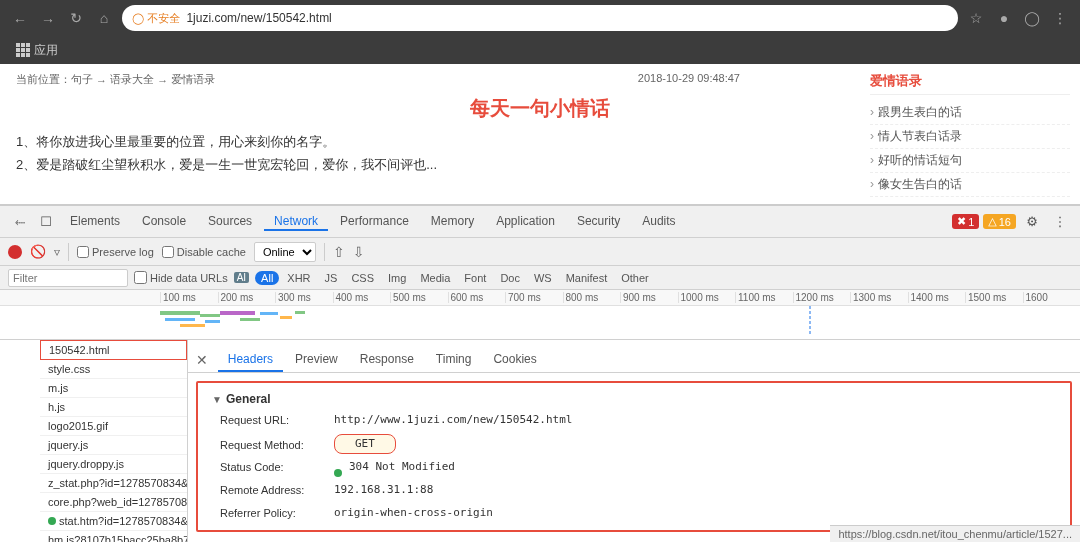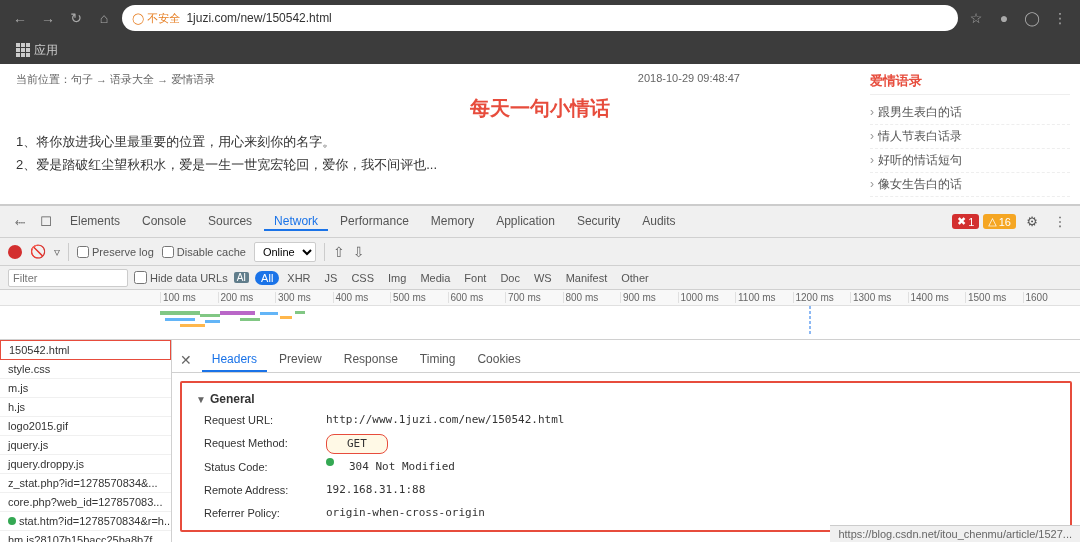--- a/index.html
+++ b/index.html
@@ -66,36 +66,36 @@
     
     .timeline-container { height: 50px; background: #fff; border-bottom: 1px solid #d0d0d0; overflow: hidden; position: relative; display: flex; flex-direction: column; }
     .timeline-ruler { height: 18px; background: #f8f8f8; border-bottom: 1px solid #e0e0e0; display: flex; align-items: center; padding: 0 0 0 160px; }
     .timeline-tick { font-size: 10px; color: #666; flex: 1; border-left: 1px solid #e0e0e0; padding-left: 2px; white-space: nowrap; }
     .timeline-bars { flex: 1; background: #fff; position: relative; padding-left: 160px; }
 
     
     .main-panel { flex: 1; display: flex; overflow: hidden; }
 
     
-    .file-list { width: 172px; border-right: 1px solid #d0d0d0; overflow-y: auto; background: #fff; }
+    .file-list { width: 188px; border-right: 1px solid #d0d0d0; overflow-y: auto; background: #fff; padding-left: 40px; }
     .file-item { padding: 3px 8px; font-size: 11px; color: #333; cursor: pointer; white-space: nowrap; overflow: hidden; text-overflow: ellipsis; border-bottom: 1px solid #f0f0f0; display: flex; align-items: center; gap: 3px; }
     .file-item.selected { background: #fff; border: 1.5px solid #e74c3c; }
     .file-item .status-dot { width: 8px; height: 8px; border-radius: 50%; flex-shrink: 0; }
     .status-green { background: #34a853; }
 
     
     .detail-panel { flex: 1; overflow-y: auto; background: #fff; padding: 8px 0; }
     .detail-tabs { display: flex; border-bottom: 1px solid #d0d0d0; padding: 0 8px; margin-bottom: 8px; gap: 2px; align-items: center; }
     .detail-tab { padding: 4px 10px; font-size: 12px; color: #555; cursor: pointer; border-bottom: 2px solid transparent; }
     .detail-tab.active { color: #1a73e8; border-bottom: 2px solid #1a73e8; }
     .close-btn { margin-right: 8px; color: #666; font-size: 14px; cursor: pointer; }
     .section-header { display: flex; align-items: center; gap: 4px; padding: 3px 8px; font-size: 12px; font-weight: bold; color: #333; cursor: pointer; }
     .section-header .arrow { font-size: 10px; color: #666; }
     .section-content { padding: 0 16px; }
-    .detail-row { padding: 2px 0; font-size: 11px; color: #333; display: flex; align-items: flex-start; gap: 12px; line-height: 1.7; }
+    .detail-row { padding: 2px 0; font-size: 11px; color: #333; display: flex; align-items: flex-end; gap: 4px; line-height: 1.7; }
     .detail-label { color: #333; font-weight: normal; min-width: 110px; }
     .detail-value { color: #333; font-family: monospace; font-size: 11px; }
     .detail-value.highlight { background: #fff9e6; border: 1.5px solid #e74c3c; padding: 0 20px; border-radius: 8px; }
     .status-indicator { width: 8px; height: 8px; border-radius: 50%; display: inline-block; margin-right: 3px; }
 
     
     .general-box { border: 2px solid #e74c3c; margin: 0 8px 8px 8px; padding: 6px; border-radius: 2px; }
 
     
     .status-hint { position: absolute; bottom: 0; right: 0; background: #f0f0f0; padding: 2px 8px; font-size: 11px; color: #666; border-top: 1px solid #ccc; }

